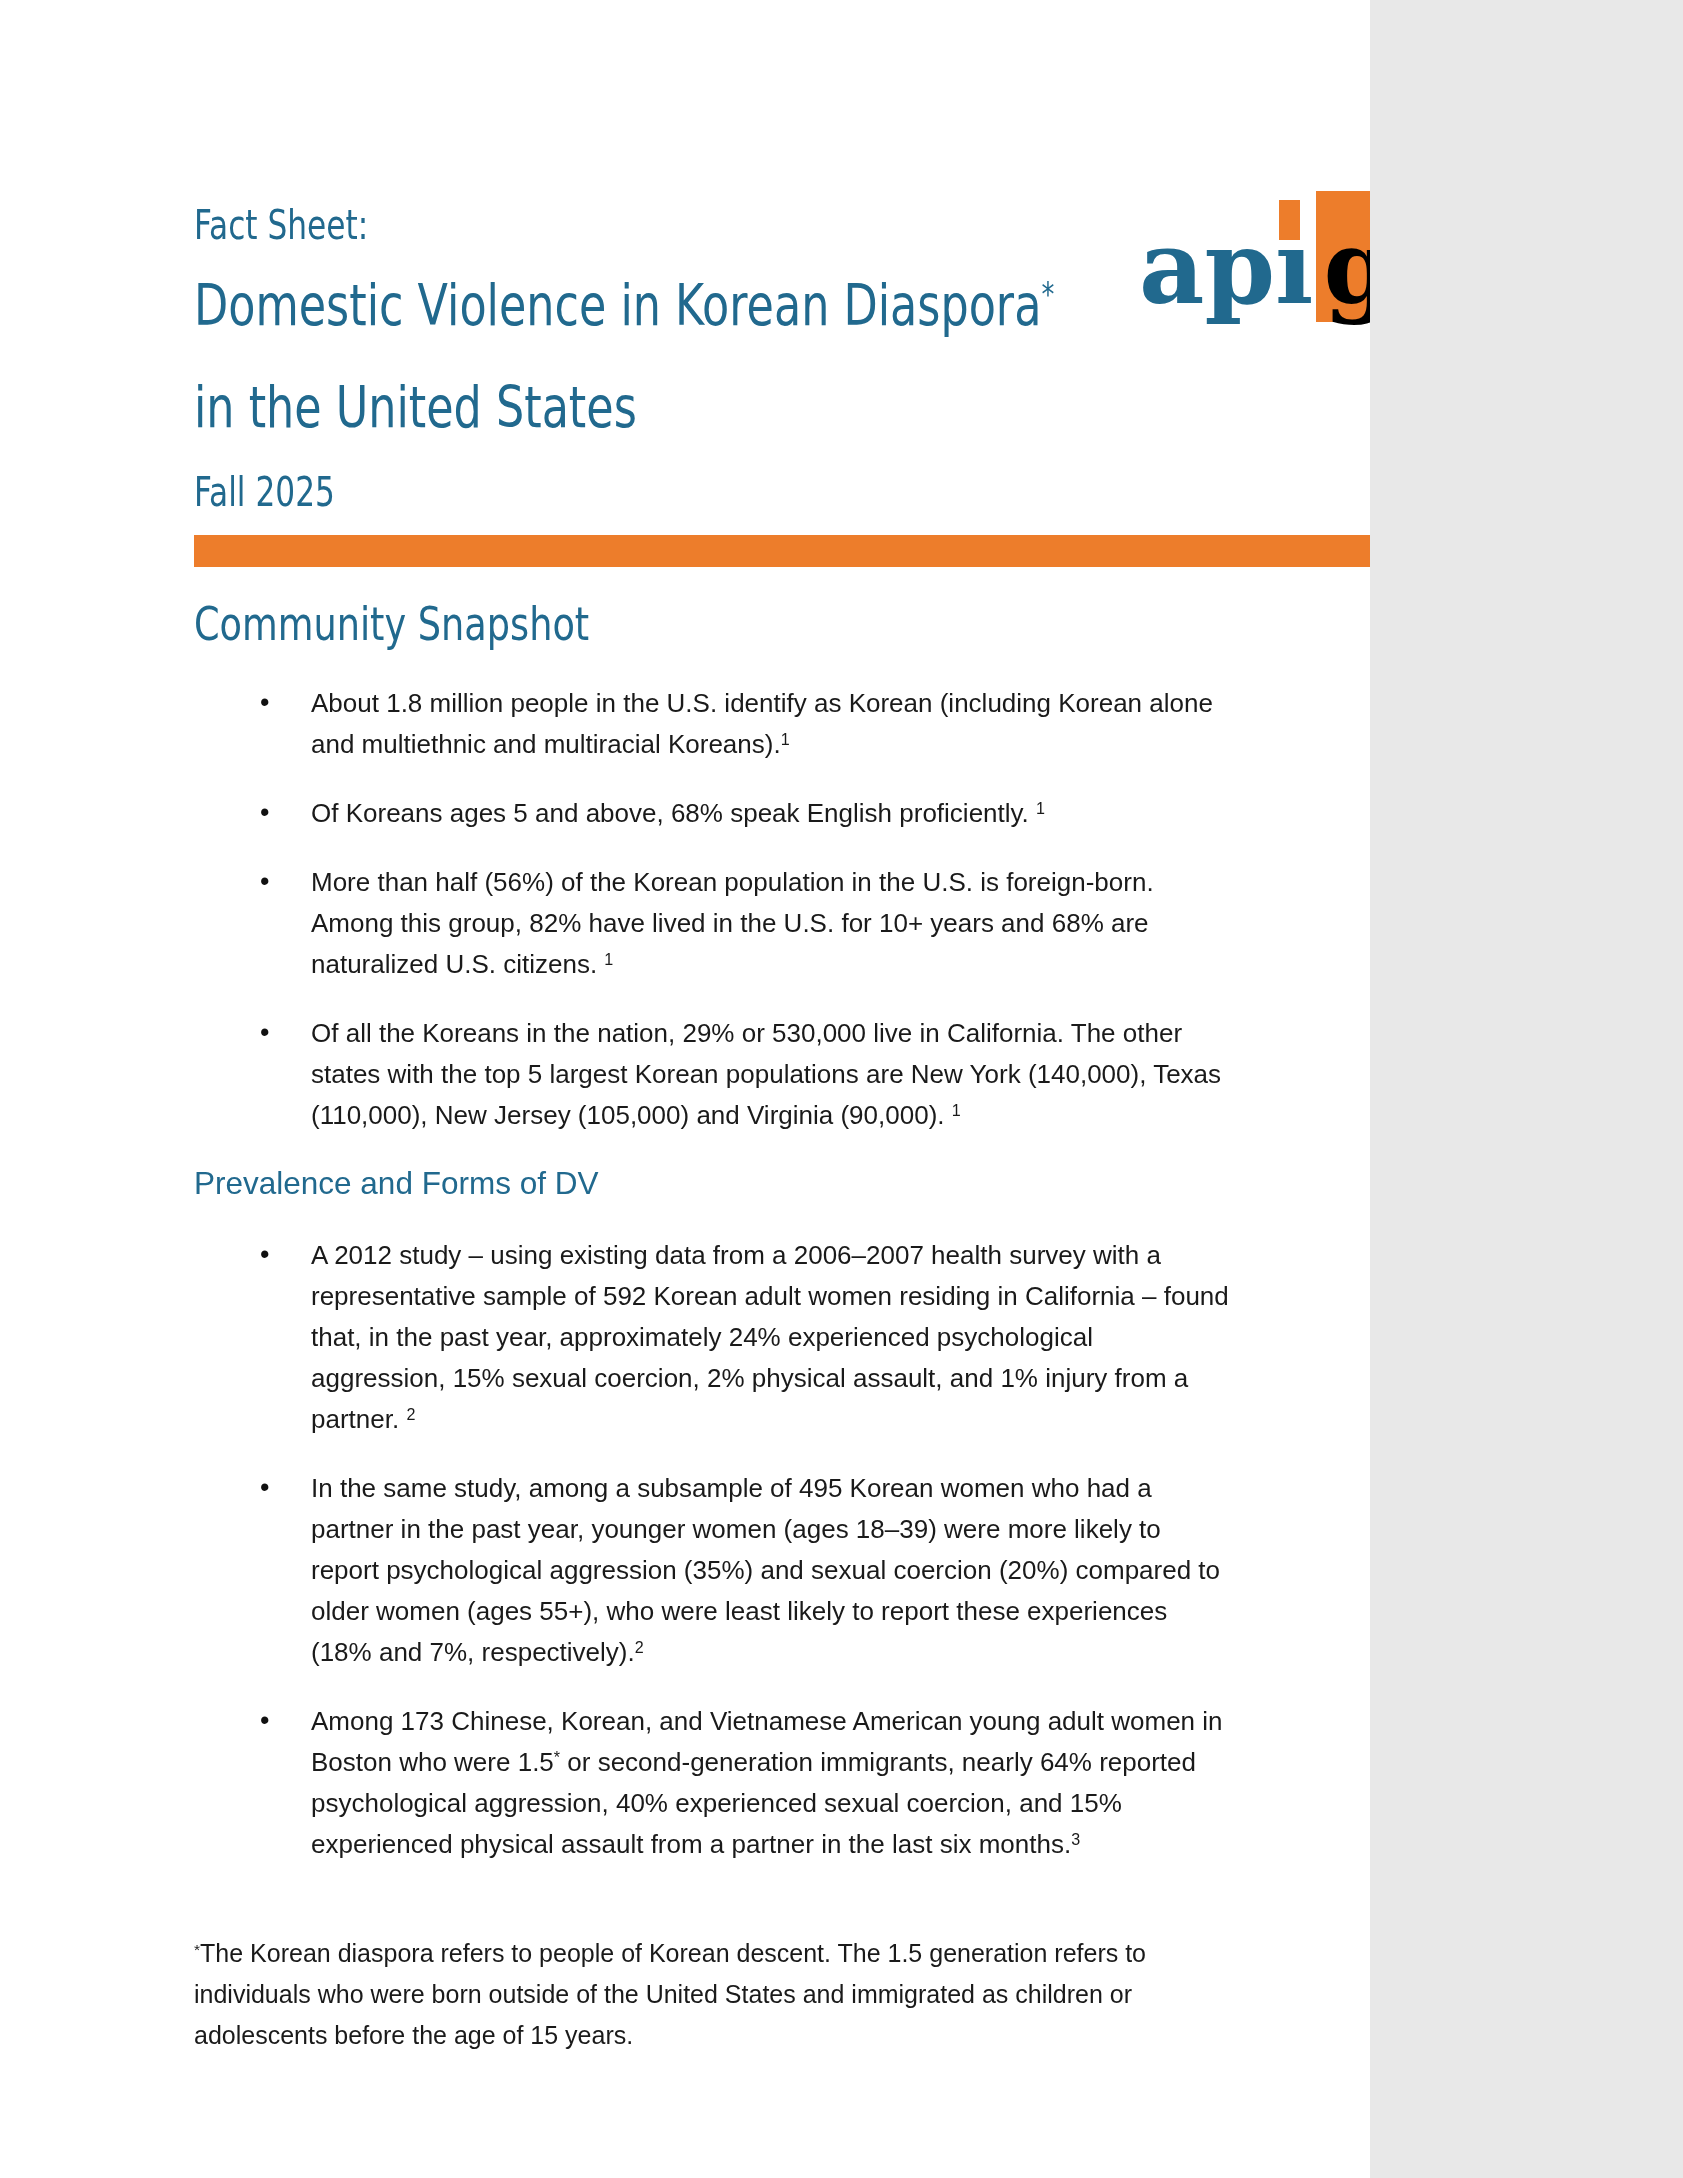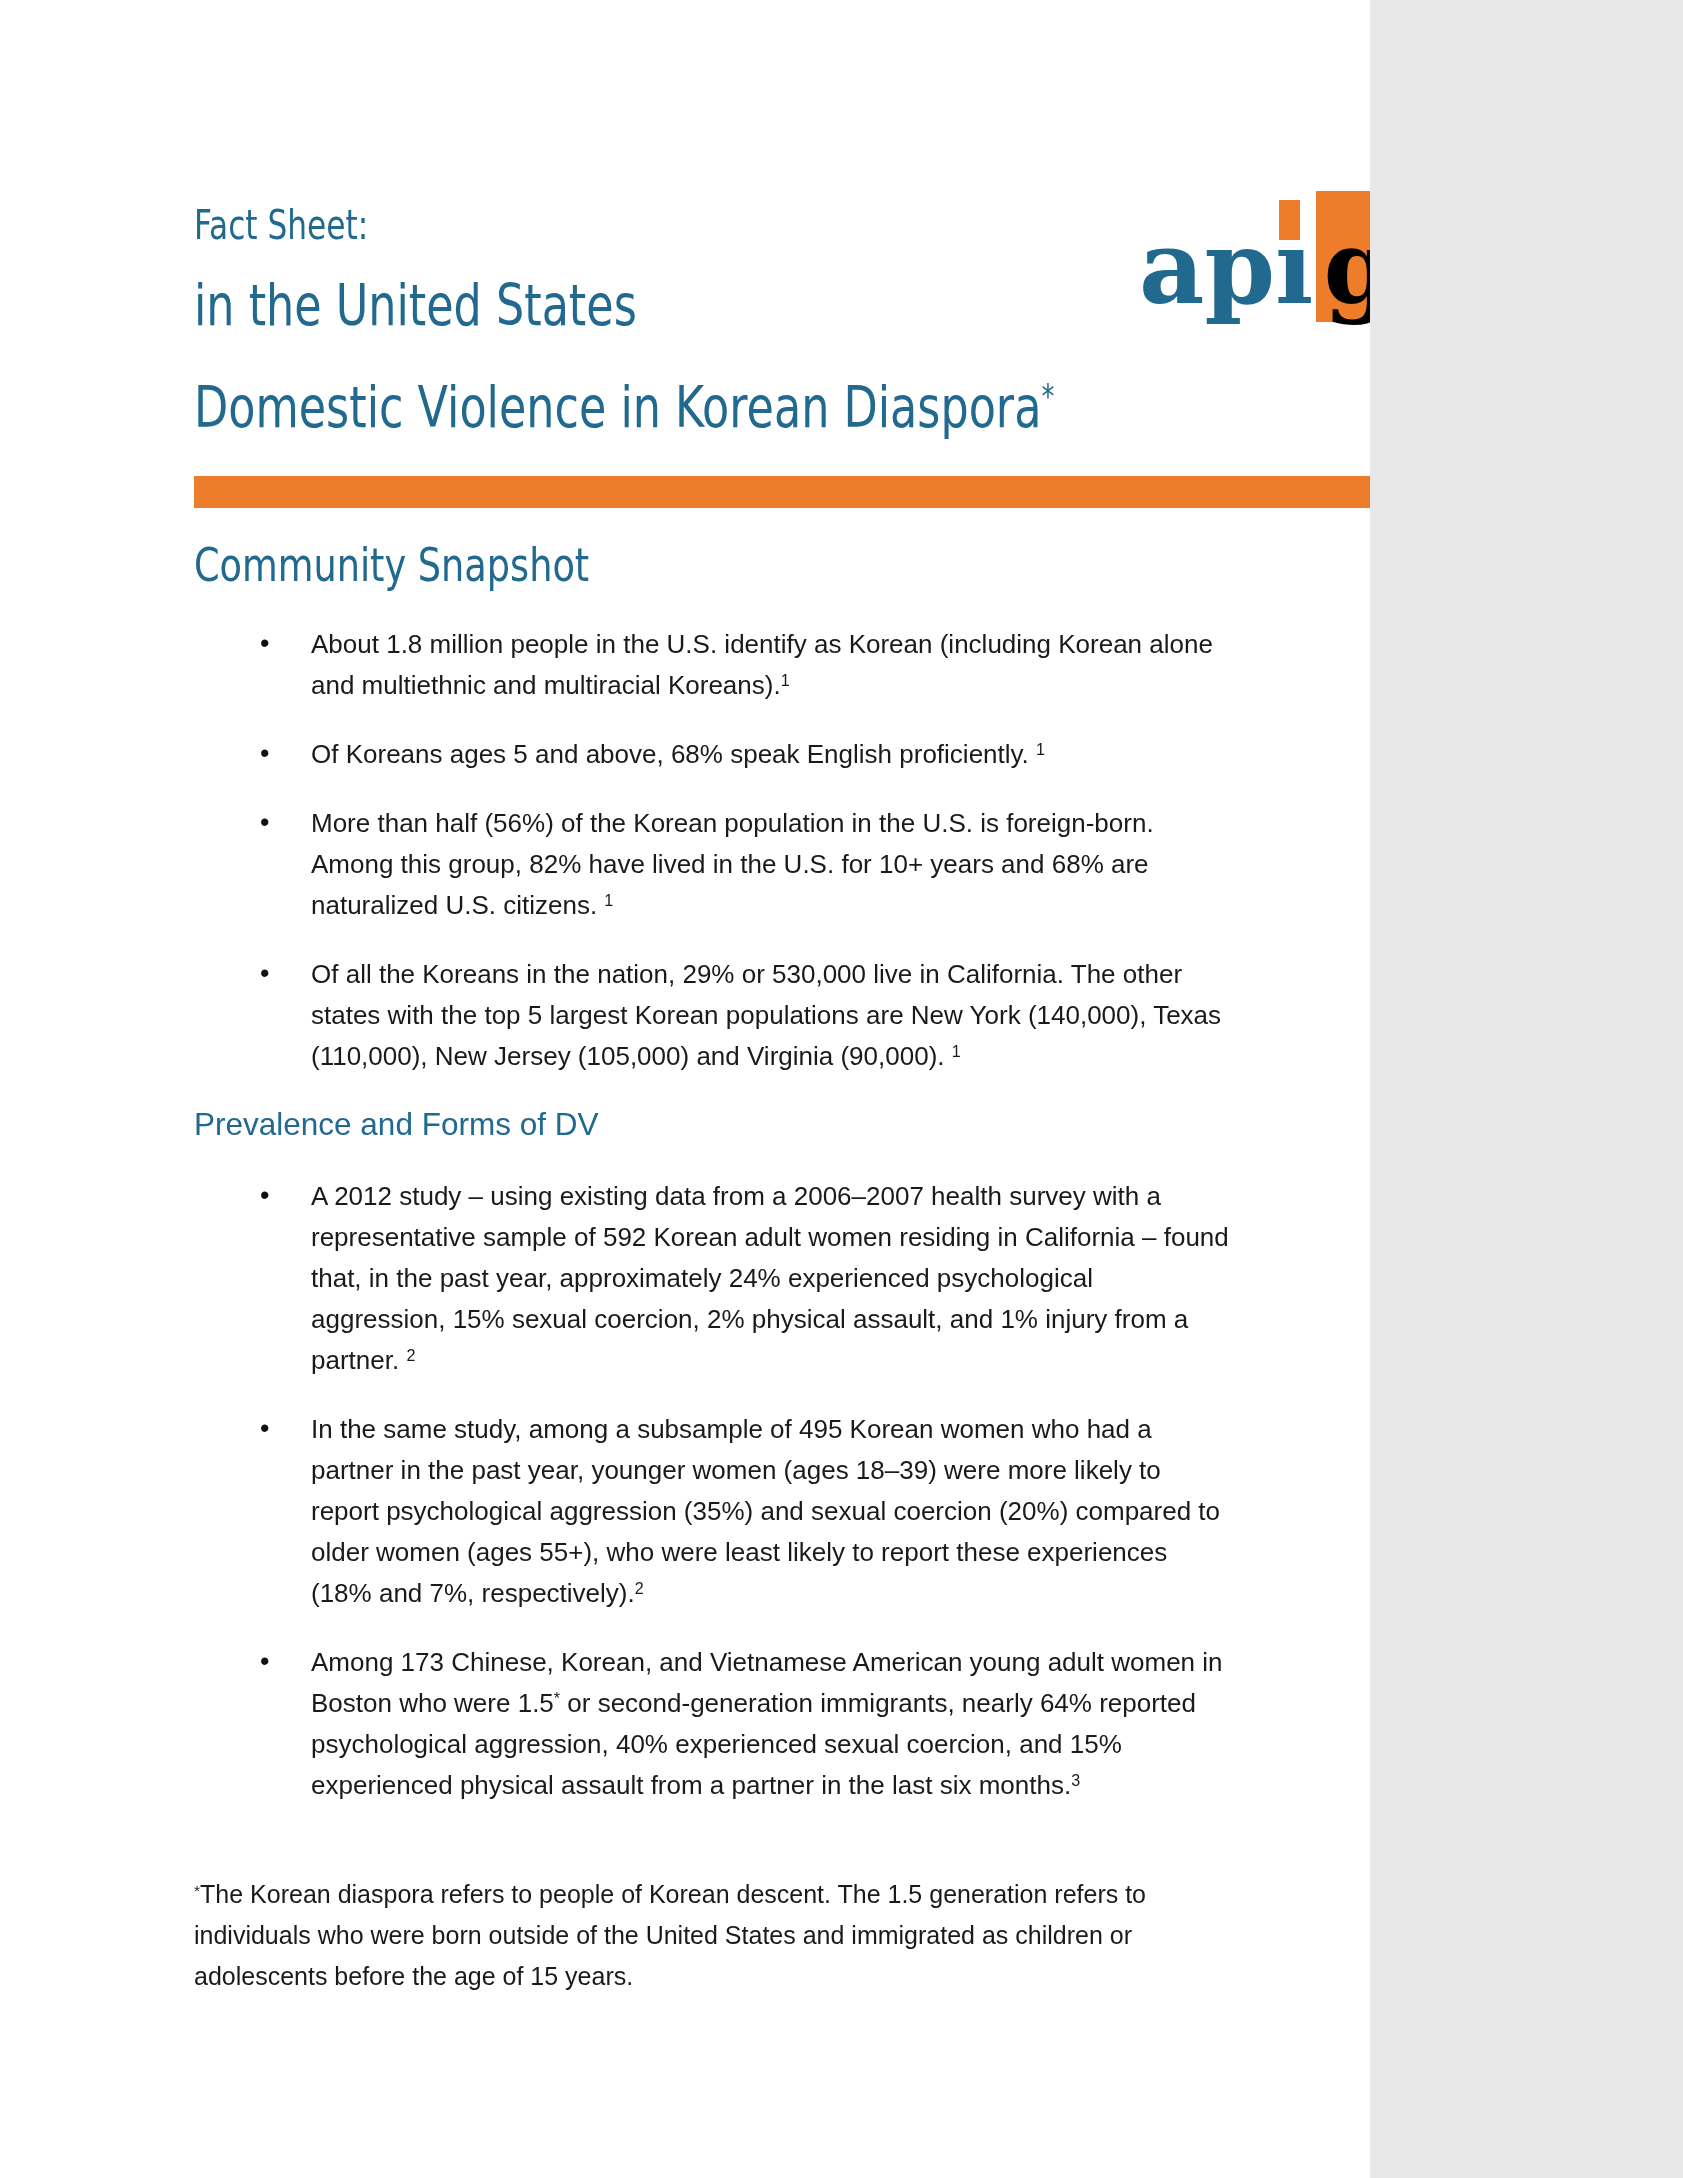--- a/index.html
+++ b/index.html
@@ -129,24 +129,25 @@
 </style>
 </head>
 <body>
 
 <div class="page">
 
   <header>
     <p class="kicker"><span class="cx">Fact Sheet:</span></p>
 
     <h1 class="doc-title">
+      <span class="line"><span class="cx"><span>Domestic Violence in Korean Diaspora</span><sup class="title-sup">*</sup></span></span>
       <span class="line"><span class="cx">in the United States</span></span>
-      <span class="line"><span class="cx"><span>Domestic Violence in Korean Diaspora</span><sup class="title-sup">*</sup></span></span>
     </h1>
 
+    <p class="doc-date"><span class="cx">Fall 2025</span></p>
 
     <div class="logo">
       <div class="logo-word">
         <span>ap</span>
           <span class="logo-i"><span class="logo-i-dot"></span><span>ı</span></span>
           <span class="logo-gbv">gbv</span>
       </div>
     </div>
   </header>
 

